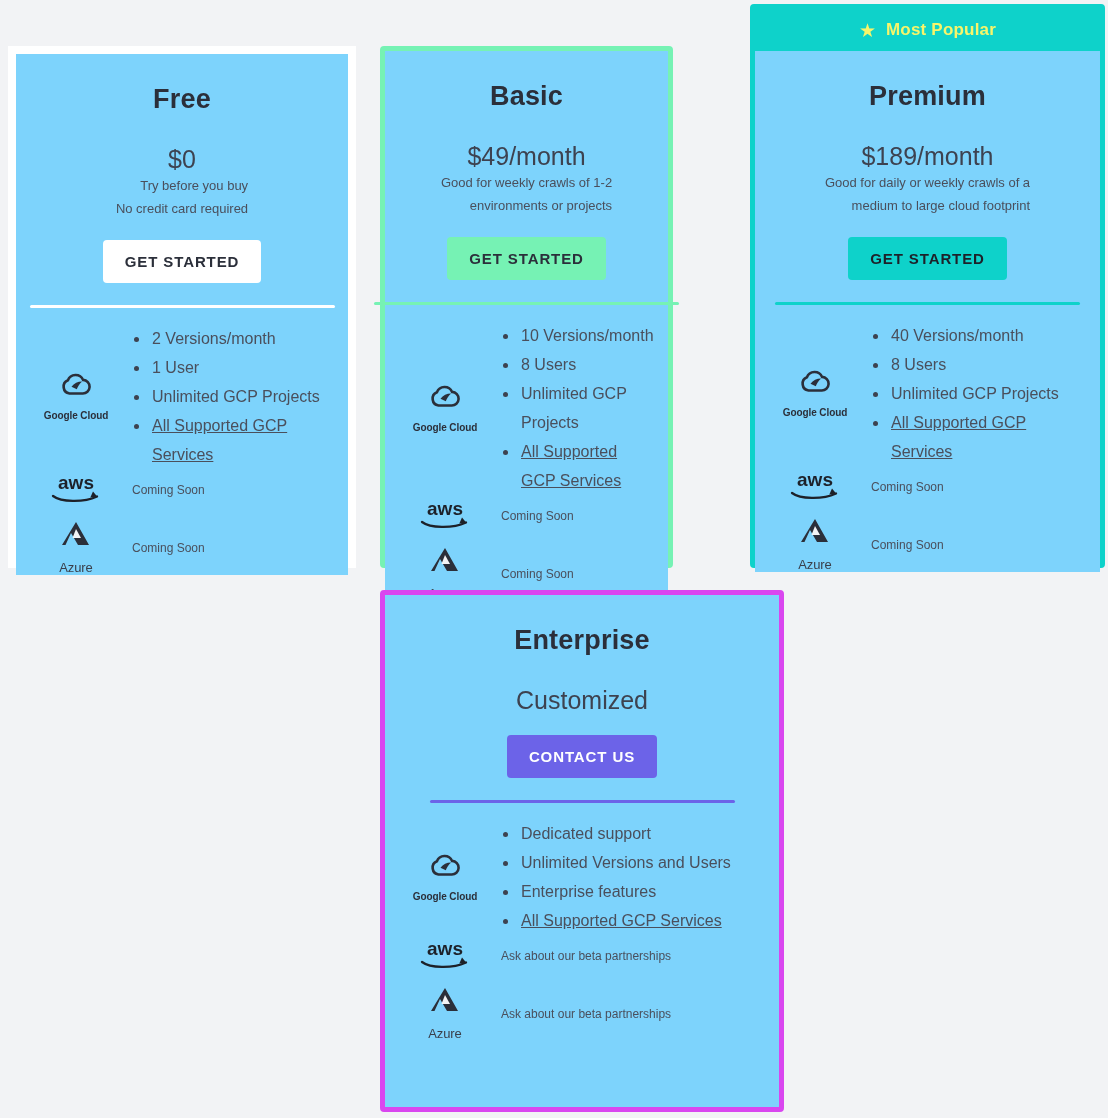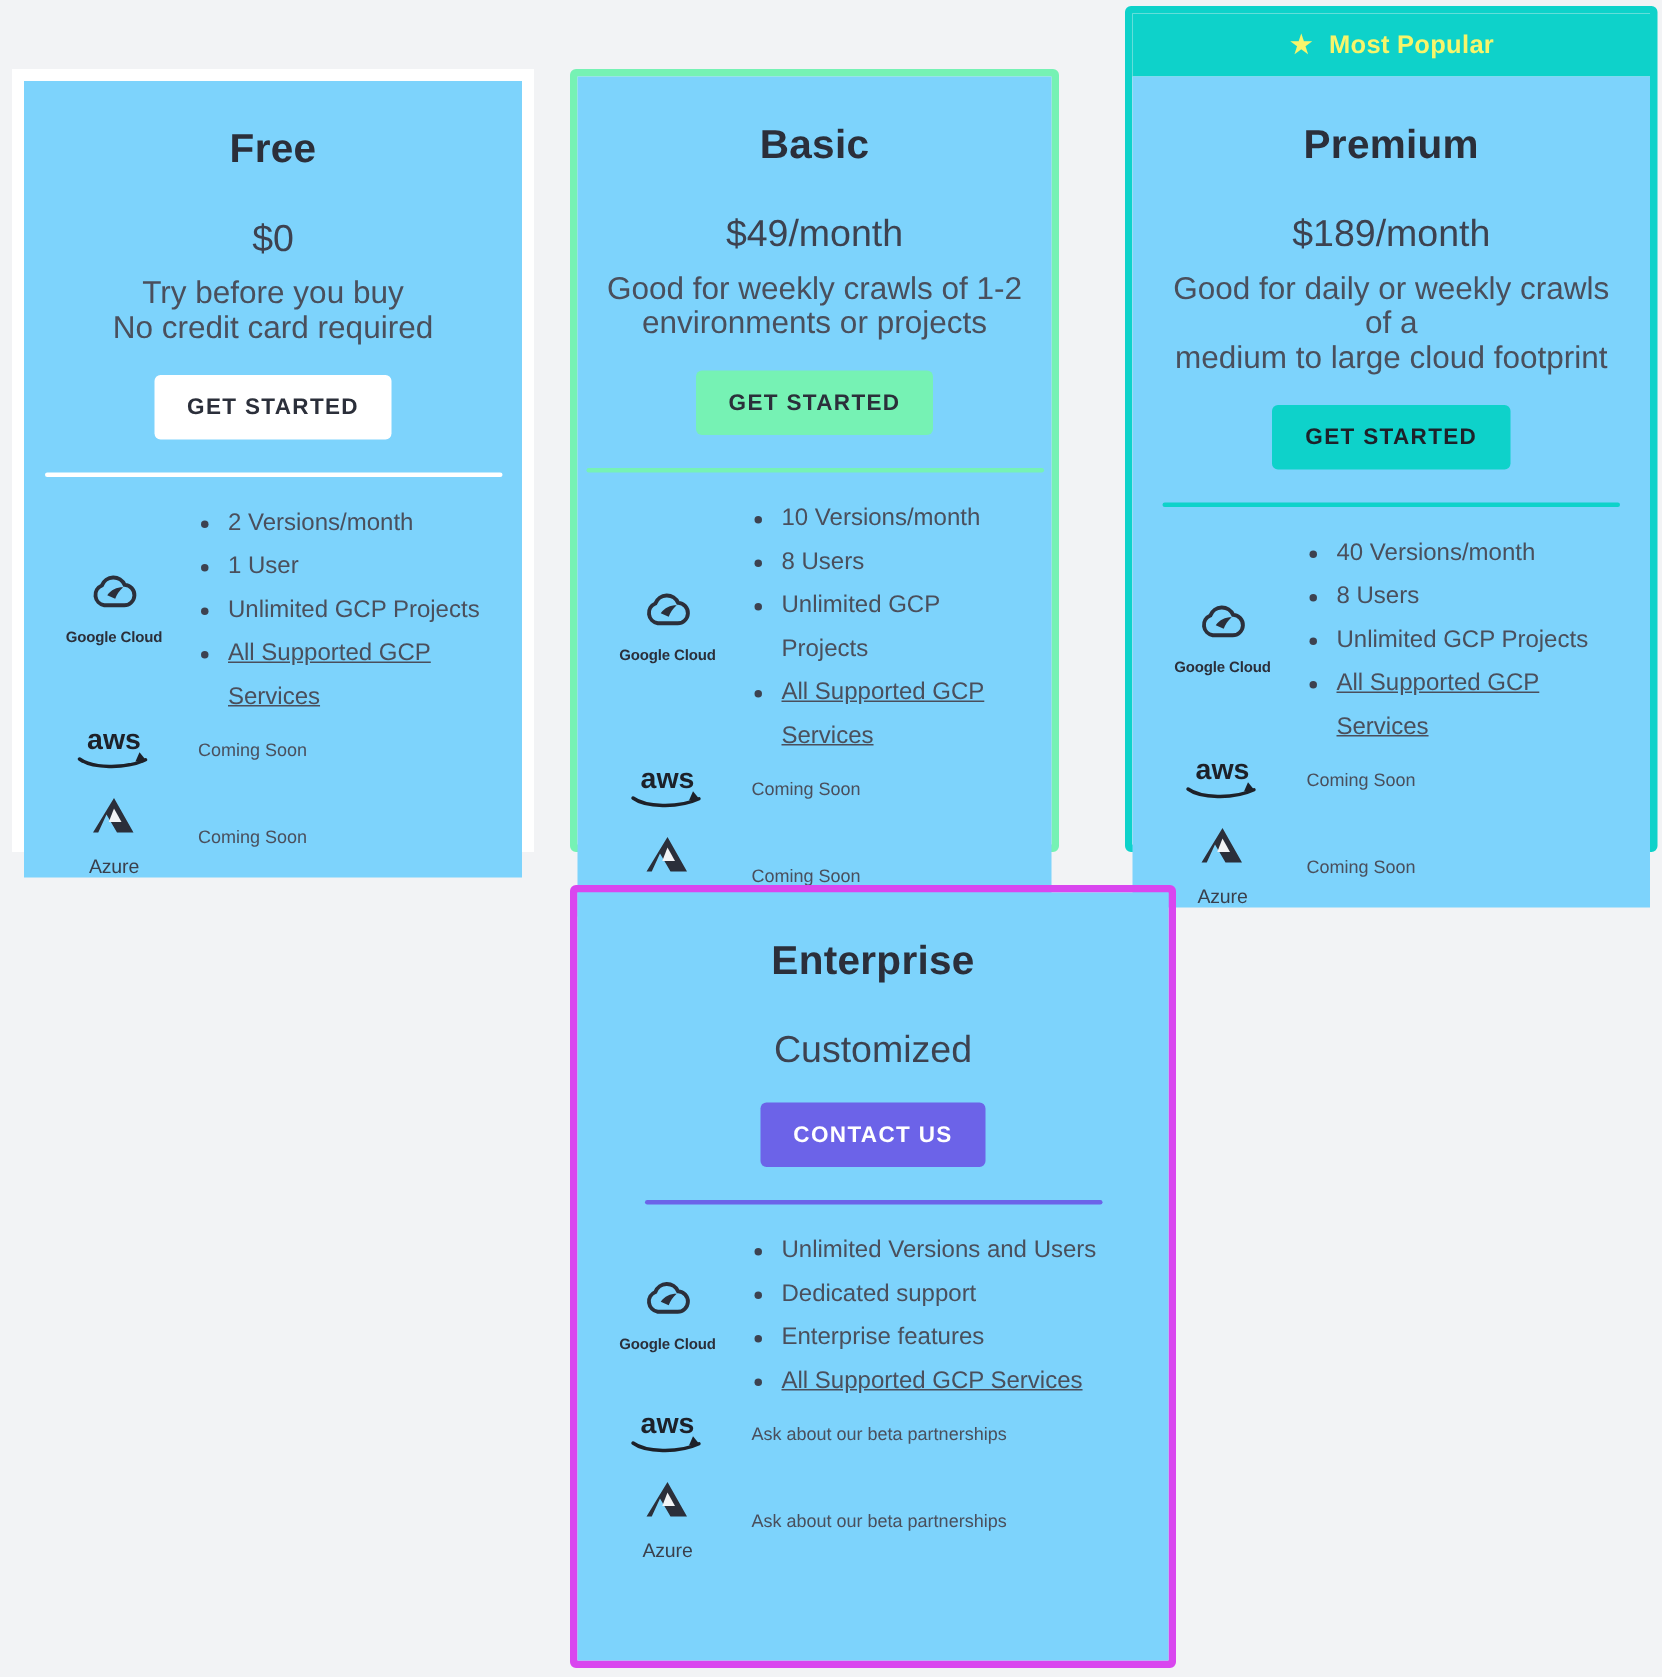--- a/index.html
+++ b/index.html
@@ -21,21 +21,21 @@
     width: 100%;
     height: 100%;
     background: #f2f3f5;
     display: flex;
     flex-direction: column;
     align-items: center;
   }
 
   .card-free   { left: 8px;  top: 46px;  width: 348px; height: 522px;
                  border: 8px solid #ffffff; }
-  .card-basic  { left: 380px; top: 46px; width: 326px; height: 522px;
+  .card-basic  { left: 380px; top: 46px; width: 293px; height: 522px;
                  border: 5px solid #76f2b4; border-radius: 4px; }
   .card-premium{ left: 750px; top: 4px;  width: 355px; height: 564px;
                  border: 5px solid #0ed2ca; border-radius: 4px;
                  background: #0ed2ca; }
   .card-enterprise { left: 380px; top: 590px; width: 404px; height: 522px;
                  border: 5px solid #d946ef; border-radius: 4px; }
 
   
   .banner {
     height: 42px;
@@ -71,25 +71,24 @@
     color: #2b2f3a;
     letter-spacing: .2px;
   }
   .plan-price {
     margin-top: 30px;
     font-size: 25px;
     color: #3d4250;
     font-weight: normal;
   }
   .plan-desc {
-    margin-top: 10px;
-    font-size: 21px;
+    font-size: 13px;
     line-height: 23px;
     color: #4a4f5c;
-    text-align: center;
+    text-align: right;
     max-width: 300px;
   }
   .cta {
     margin-top: 20px;
     border: none;
     border-radius: 4px;
     font-size: 15px;
     font-weight: bold;
     letter-spacing: .9px;
     padding: 13px 22px;
@@ -359,22 +358,22 @@
         <div class="providers">
           <div class="prov-row gcp">
             <div class="prov-logo">
               <svg width="34" height="24" viewBox="0 0 34 24">
                 <path d="M10.5 21.5h13a6.8 6.8 0 0 0 .6-13.6A8.2 8.2 0 0 0 8.9 8.3 6.9 6.9 0 0 0 10.5 21.5z" fill="none" stroke="#2b2f3a" stroke-width="2.6"></path>
                 <path d="M12.5 14.8c2.6-3.6 6.2-5.3 10.6-5.3-2.6 2.3-4.3 4.9-5.3 7.7z" fill="#2b2f3a"></path>
               </svg>
               <div class="logo-label">Google Cloud</div>
             </div>
             <ul class="feat">
+              <li><span>Dedicated support</span></li>
               <li><span>Unlimited Versions and Users</span></li>
-              <li><span>Dedicated support</span></li>
               <li><span>Enterprise features</span></li>
               <li class="link"><span>All Supported GCP Services</span></li>
             </ul>
           </div>
 
           <div class="prov-row row-aws">
             <div class="prov-logo">
               <svg width="56" height="34" viewBox="0 0 56 34">
                 <text x="28" y="16" text-anchor="middle" font-family="Liberation Sans, sans-serif" font-size="19" font-weight="bold" fill="#1d2129">aws</text>
                 <path d="M5 23c8 6 30 7 44 0.5" fill="none" stroke="#1d2129" stroke-width="2.3" stroke-linecap="round"></path>

